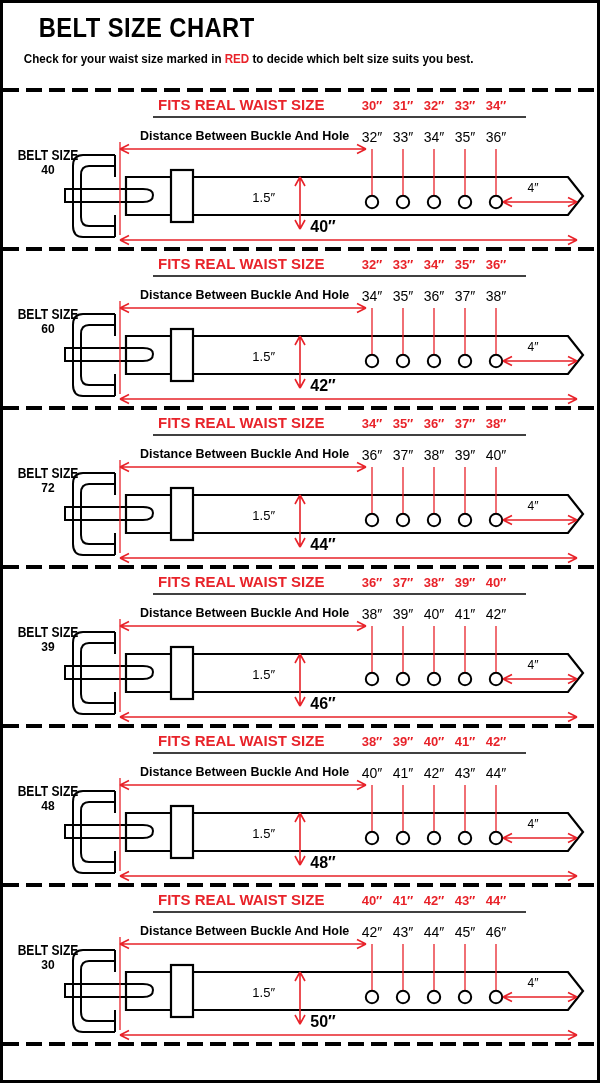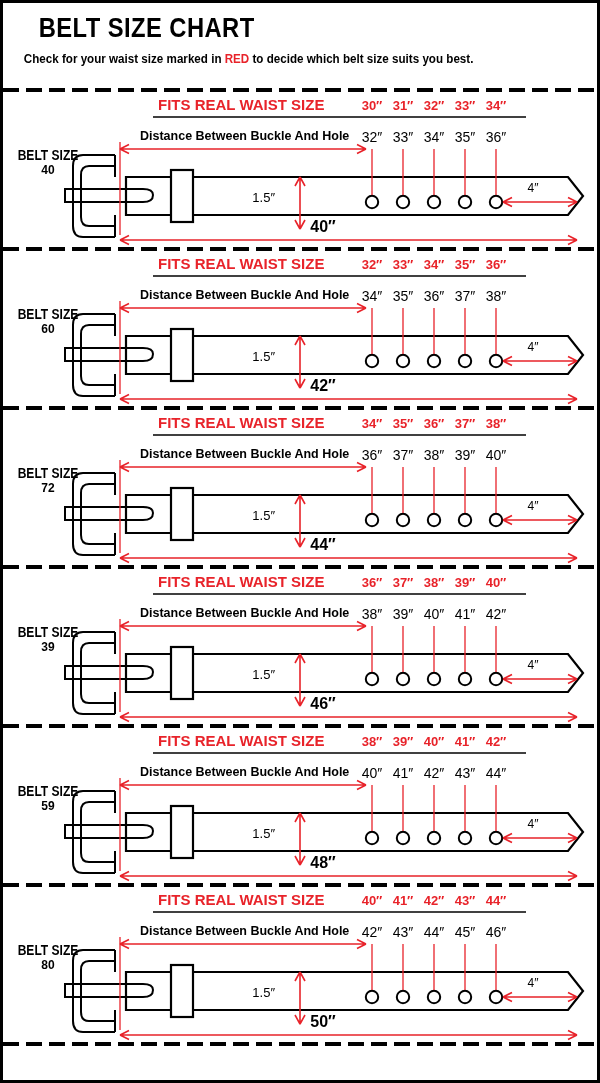--- a/index.html
+++ b/index.html
@@ -303,21 +303,21 @@
             <path class="redline" d="M 500 110 L 574 110 M 500 110 l 9 -4.5 M 500 110 l 9 4.5 M 574 110 l -9 -4.5 M 574 110 l -9 4.5"></path>
             <text x="320" y="140" class="t-total" text-anchor="middle">46″</text>
             <path class="redline" d="M 117 148 L 574 148 M 117 148 l 9 -4.5 M 117 148 l 9 4.5 M 574 148 l -9 -4.5 M 574 148 l -9 4.5"></path>
           </svg>
         </div>
       </div>
       <div class="sep"></div>
       <div class="row">
         <div class="sizelabel">
           <span class="lbl">BELT SIZE</span>
-          <span class="num">59</span>
+          <span class="num">48</span>
         </div>
         <div class="svgwrap">
           <svg viewBox="0 0 594 155">
             <path class="belt-stroke" d="M 123 85 L 565 85 L 580 104 L 565 123 L 123 123 Z"></path>
             <path class="belt-thin" d="M 112 63 L 80 63 Q 70 63 70 74 L 70 134 Q 70 145 80 145 L 112 145"></path>
             <path class="belt-thin" d="M 112 74 L 86 74 Q 78 74 78 83 L 78 125 Q 78 134 86 134 L 112 134"></path>
             <path class="belt-thin" d="M 62 97 L 140 97 Q 150 97 150 103 Q 150 110 140 110 L 62 110 Z"></path>
             <path class="belt-thin" d="M 112 63 L 112 85 M 112 123 L 112 145"></path>
             <rect x="168" y="78" width="22" height="52" class="belt-stroke"></rect>
             <circle cx="369" cy="110" r="6.2" class="hole"></circle>
@@ -351,21 +351,21 @@
             <path class="redline" d="M 500 110 L 574 110 M 500 110 l 9 -4.5 M 500 110 l 9 4.5 M 574 110 l -9 -4.5 M 574 110 l -9 4.5"></path>
             <text x="320" y="140" class="t-total" text-anchor="middle">48″</text>
             <path class="redline" d="M 117 148 L 574 148 M 117 148 l 9 -4.5 M 117 148 l 9 4.5 M 574 148 l -9 -4.5 M 574 148 l -9 4.5"></path>
           </svg>
         </div>
       </div>
       <div class="sep"></div>
       <div class="row">
         <div class="sizelabel">
           <span class="lbl">BELT SIZE</span>
-          <span class="num">80</span>
+          <span class="num">30</span>
         </div>
         <div class="svgwrap">
           <svg viewBox="0 0 594 155">
             <path class="belt-stroke" d="M 123 85 L 565 85 L 580 104 L 565 123 L 123 123 Z"></path>
             <path class="belt-thin" d="M 112 63 L 80 63 Q 70 63 70 74 L 70 134 Q 70 145 80 145 L 112 145"></path>
             <path class="belt-thin" d="M 112 74 L 86 74 Q 78 74 78 83 L 78 125 Q 78 134 86 134 L 112 134"></path>
             <path class="belt-thin" d="M 62 97 L 140 97 Q 150 97 150 103 Q 150 110 140 110 L 62 110 Z"></path>
             <path class="belt-thin" d="M 112 63 L 112 85 M 112 123 L 112 145"></path>
             <rect x="168" y="78" width="22" height="52" class="belt-stroke"></rect>
             <circle cx="369" cy="110" r="6.2" class="hole"></circle>

